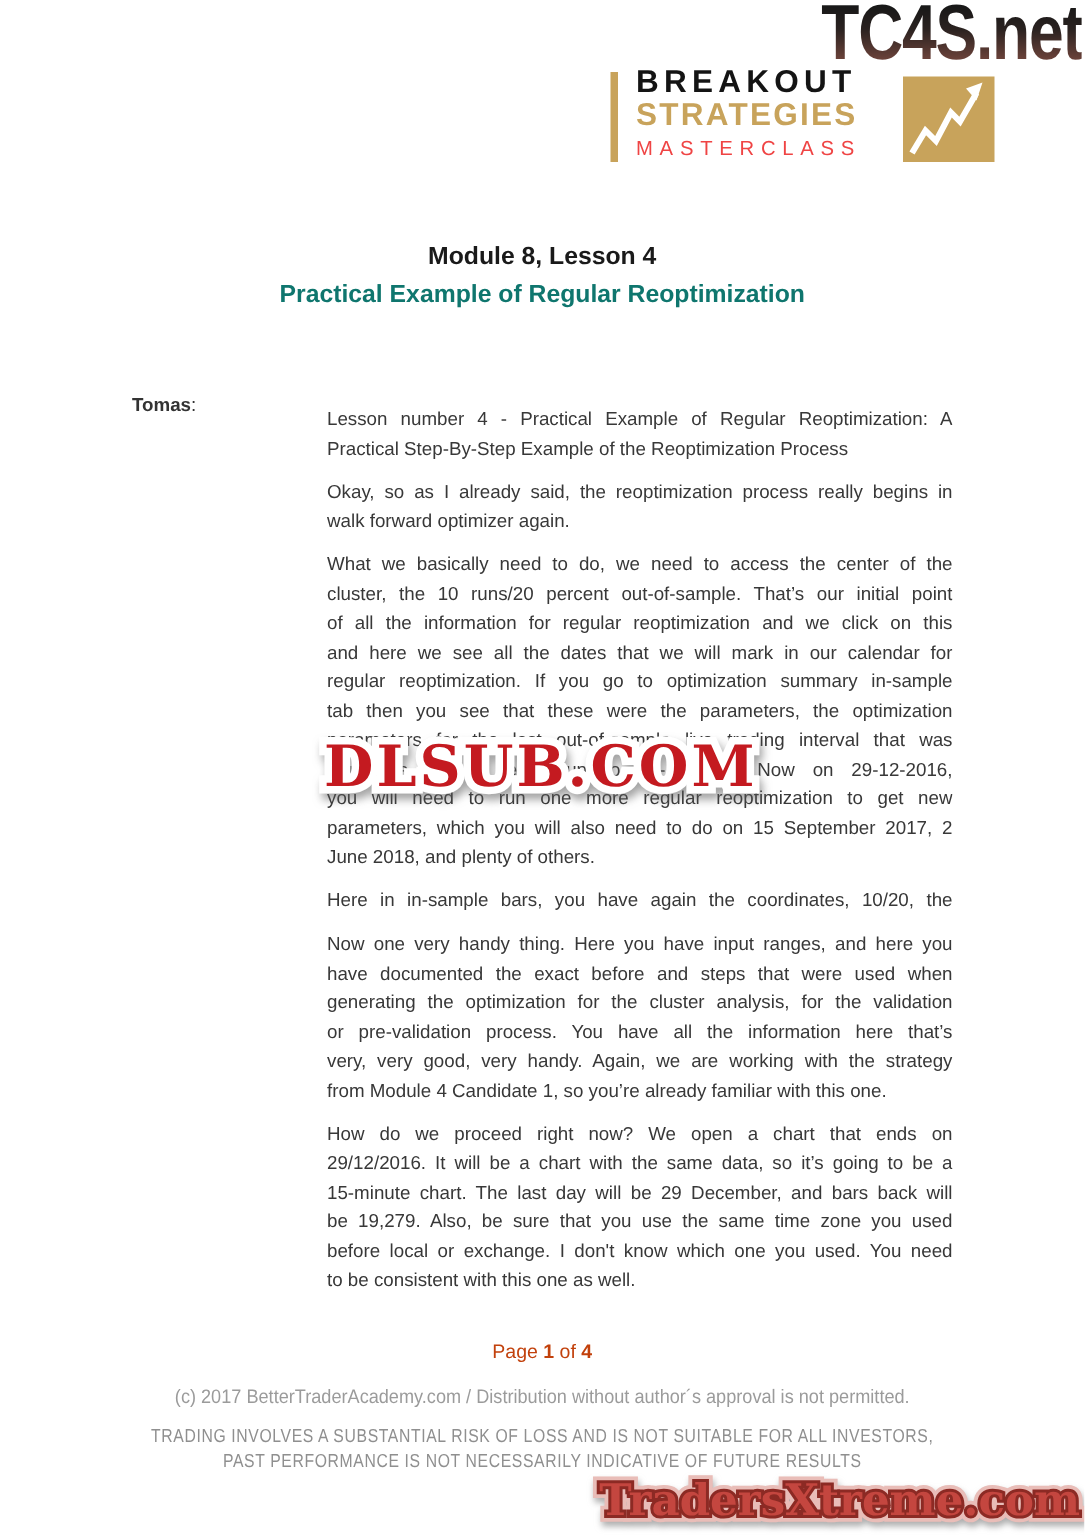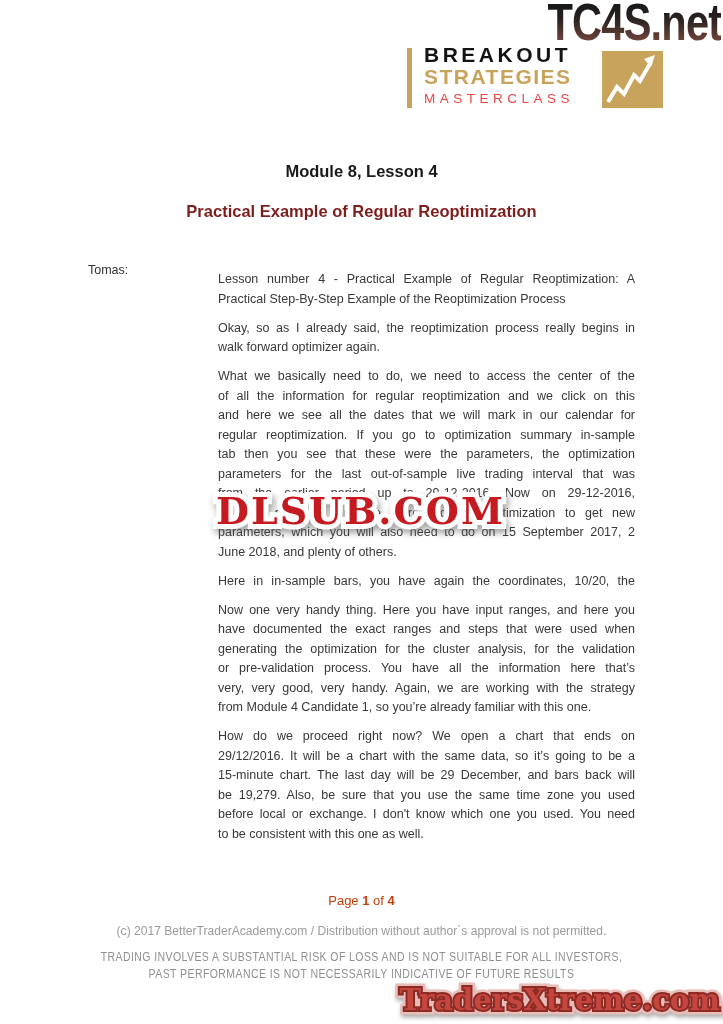--- a/index.html
+++ b/index.html
@@ -20,24 +20,24 @@
   .logo{position:absolute;left:383px;top:44px;display:flex;align-items:flex-end;margin-left:24px;}
   .logo-bar{width:5px;height:60px;background:#c8a35b;margin-top:3px;}
   .logo-text{margin-left:12px;width:172px;}
   .logo-l1{font-weight:700;font-size:21px;letter-spacing:3.5px;color:#141414;line-height:22px;white-space:nowrap;}
   .logo-l2{font-weight:700;font-size:21px;letter-spacing:1.5px;color:#c8a35b;line-height:21px;white-space:nowrap;}
   .logo-l3{font-weight:400;font-size:13.5px;letter-spacing:4.5px;color:#ef4444;line-height:19px;margin-top:2px;white-space:nowrap;}
   .logo-square{width:61px;height:57px;background:#c8a35b;margin-left:6px;margin-top:5px;}
   
   .title-block{position:absolute;left:0;top:162px;width:723px;text-align:center;}
   .title-1{font-weight:700;font-size:16.5px;color:#1a1a1a;}
-  .title-2{font-weight:700;font-size:16.5px;color:#7f1d1d;margin-top:21px;}
+  .title-2{font-weight:700;font-size:16.5px;color:#0f766e;margin-top:6px;}
   
   .speaker{position:absolute;left:88px;top:263px;font-size:12.5px;color:#333;}
-  .speaker b{font-weight:400;}
+  .speaker b{font-weight:700;}
   .bodycol{position:absolute;left:218px;top:270px;width:417px;font-size:12.5px;color:#383838;}
   .para{margin:0 0 9.5px 0;}
   .jline{
     height:19.5px;line-height:19.5px;overflow:hidden;white-space:normal;
     text-align:justify;text-align-last:justify;
   }
   .jline.last{text-align-last:left;}
   
   .dlsub{
     position:absolute;left:216px;top:487px;width:300px;height:52px;
@@ -107,36 +107,37 @@
       <div class="para">
         <div class="jline">Lesson number 4 - Practical Example of Regular Reoptimization: A</div>
         <div class="jline last">Practical Step-By-Step Example of the Reoptimization Process</div>
       </div>
       <div class="para">
         <div class="jline">Okay, so as I already said, the reoptimization process really begins in</div>
         <div class="jline last">walk forward optimizer again.</div>
       </div>
       <div class="para">
         <div class="jline">What we basically need to do, we need to access the center of the</div>
+        <div class="jline">cluster, the 10 runs/20 percent out-of-sample. That’s our initial point</div>
         <div class="jline">of all the information for regular reoptimization and we click on this</div>
         <div class="jline">and here we see all the dates that we will mark in our calendar for</div>
         <div class="jline">regular reoptimization. If you go to optimization summary in-sample</div>
         <div class="jline">tab then you see that these were the parameters, the optimization</div>
         <div class="jline">parameters for the last out-of-sample live trading interval that was</div>
         <div class="jline">from the earlier period up to 29-12-2016. Now on 29-12-2016,</div>
         <div class="jline">you will need to run one more regular reoptimization to get new</div>
         <div class="jline">parameters, which you will also need to do on 15 September 2017, 2</div>
         <div class="jline last">June 2018, and plenty of others.</div>
       </div>
       <div class="para">
         <div class="jline">Here in in-sample bars, you have again the coordinates, 10/20, the</div>
       </div>
       <div class="para">
         <div class="jline">Now one very handy thing. Here you have input ranges, and here you</div>
-        <div class="jline">have documented the exact ranges and steps that were used when</div>
+        <div class="jline">have documented the exact before and steps that were used when</div>
         <div class="jline">generating the optimization for the cluster analysis, for the validation</div>
         <div class="jline">or pre-validation process. You have all the information here that’s</div>
         <div class="jline">very, very good, very handy. Again, we are working with the strategy</div>
         <div class="jline last">from Module 4 Candidate 1, so you’re already familiar with this one.</div>
       </div>
       <div class="para">
         <div class="jline">How do we proceed right now? We open a chart that ends on</div>
         <div class="jline">29/12/2016. It will be a chart with the same data, so it’s going to be a</div>
         <div class="jline">15-minute chart. The last day will be 29 December, and bars back will</div>
         <div class="jline">be 19,279. Also, be sure that you use the same time zone you used</div>

